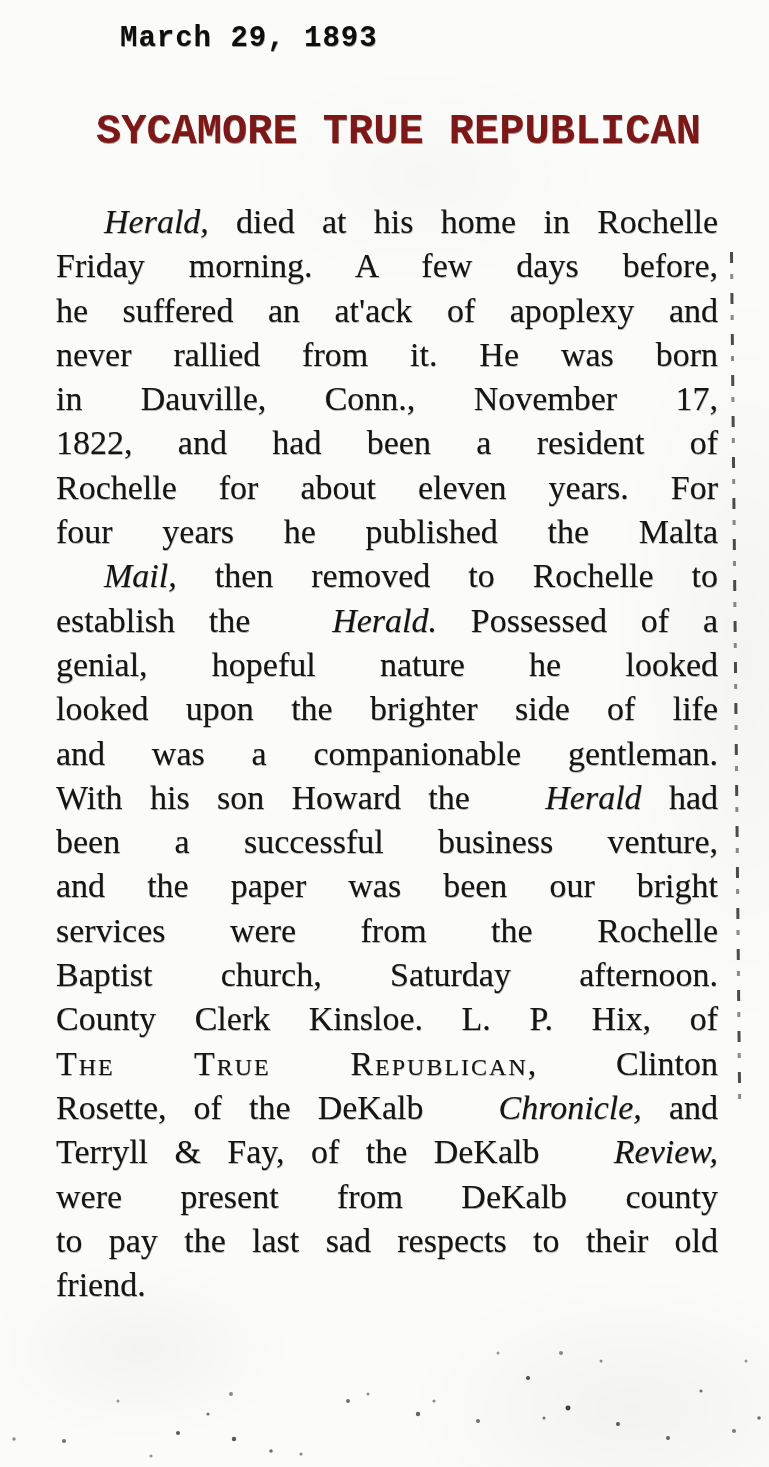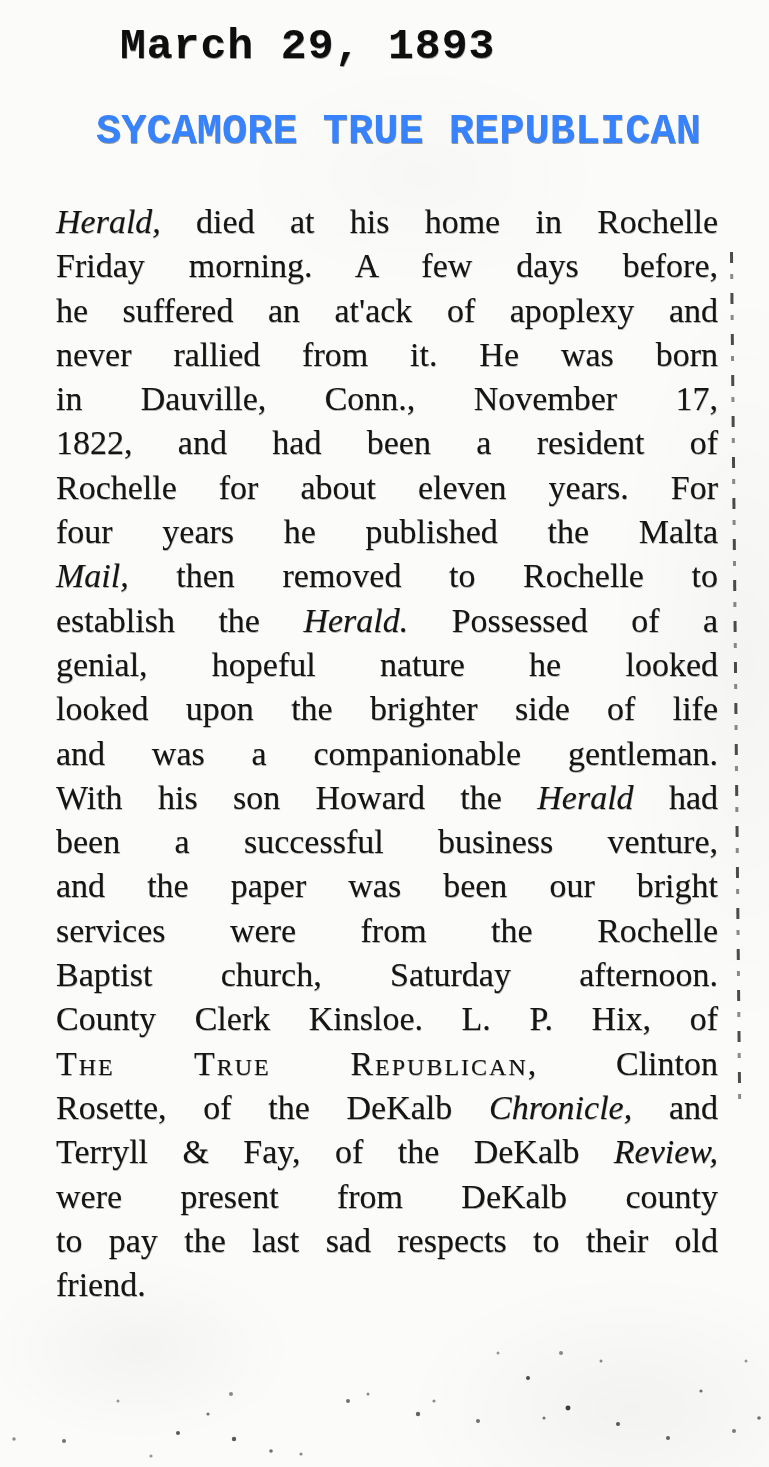--- a/index.html
+++ b/index.html
@@ -15,54 +15,54 @@
       radial-gradient(ellipse 220px 130px at 18% 92%, rgba(40,40,40,0.035), transparent 70%),
       radial-gradient(ellipse 320px 190px at 82% 96%, rgba(40,40,40,0.04), transparent 70%),
       radial-gradient(ellipse 260px 160px at 55% 12%, rgba(40,40,40,0.02), transparent 70%),
       radial-gradient(ellipse 180px 500px at 97% 45%, rgba(40,40,40,0.03), transparent 75%);
   }
   .scan{position:absolute;inset:0;filter:contrast(1.06);}
   .date-line{
     position:absolute;left:120px;top:22px;
     font-family:"Liberation Mono",monospace;
     font-weight:bold;
-    font-size:43px;
+    font-size:29px;
     letter-spacing:1px;
     color:#141414;
     white-space:nowrap;
     text-shadow:0.5px 0.5px 0 rgba(15,15,15,.4);
   }
   .masthead{
     position:absolute;left:96px;top:108px;
     font-family:"Liberation Mono",monospace;
     font-weight:bold;
     font-size:42px;
     letter-spacing:0px;
-    color:#3b82f6;
+    color:#7f1d1d;
     white-space:nowrap;
     text-shadow:0.5px 0.5px 0 rgba(15,15,15,.4);
   }
   .article{
     position:absolute;left:56px;top:200px;width:662px;
     font-family:"Liberation Serif",serif;
     font-size:34px;
     line-height:44.3px;
     color:#1b1b1b;
     text-shadow:0.5px 0.6px 0 rgba(12,12,12,.30), -0.3px -0.2px 0 rgba(12,12,12,.18);
   }
   .line{
     text-align:justify;
     text-align-last:justify;
     white-space:normal;
     height:44.3px;
     overflow:visible;
   }
   .line.indent{text-indent:100px;}
   .line.last{text-align-last:left;}
-  .seg-i{font-style:italic;}
+  .seg-i{font-style:italic;margin-left:48px;}
   .seg-sc{font-variant:small-caps;letter-spacing:2px;}
   .column-rule{
     position:absolute;left:730px;top:252px;
     width:3px;height:852px;
     transform:rotate(-0.55deg);
     transform-origin:top center;
     background:repeating-linear-gradient(
       to bottom,
       rgba(15,15,15,.85) 0 11px,
       transparent 11px 22px,

